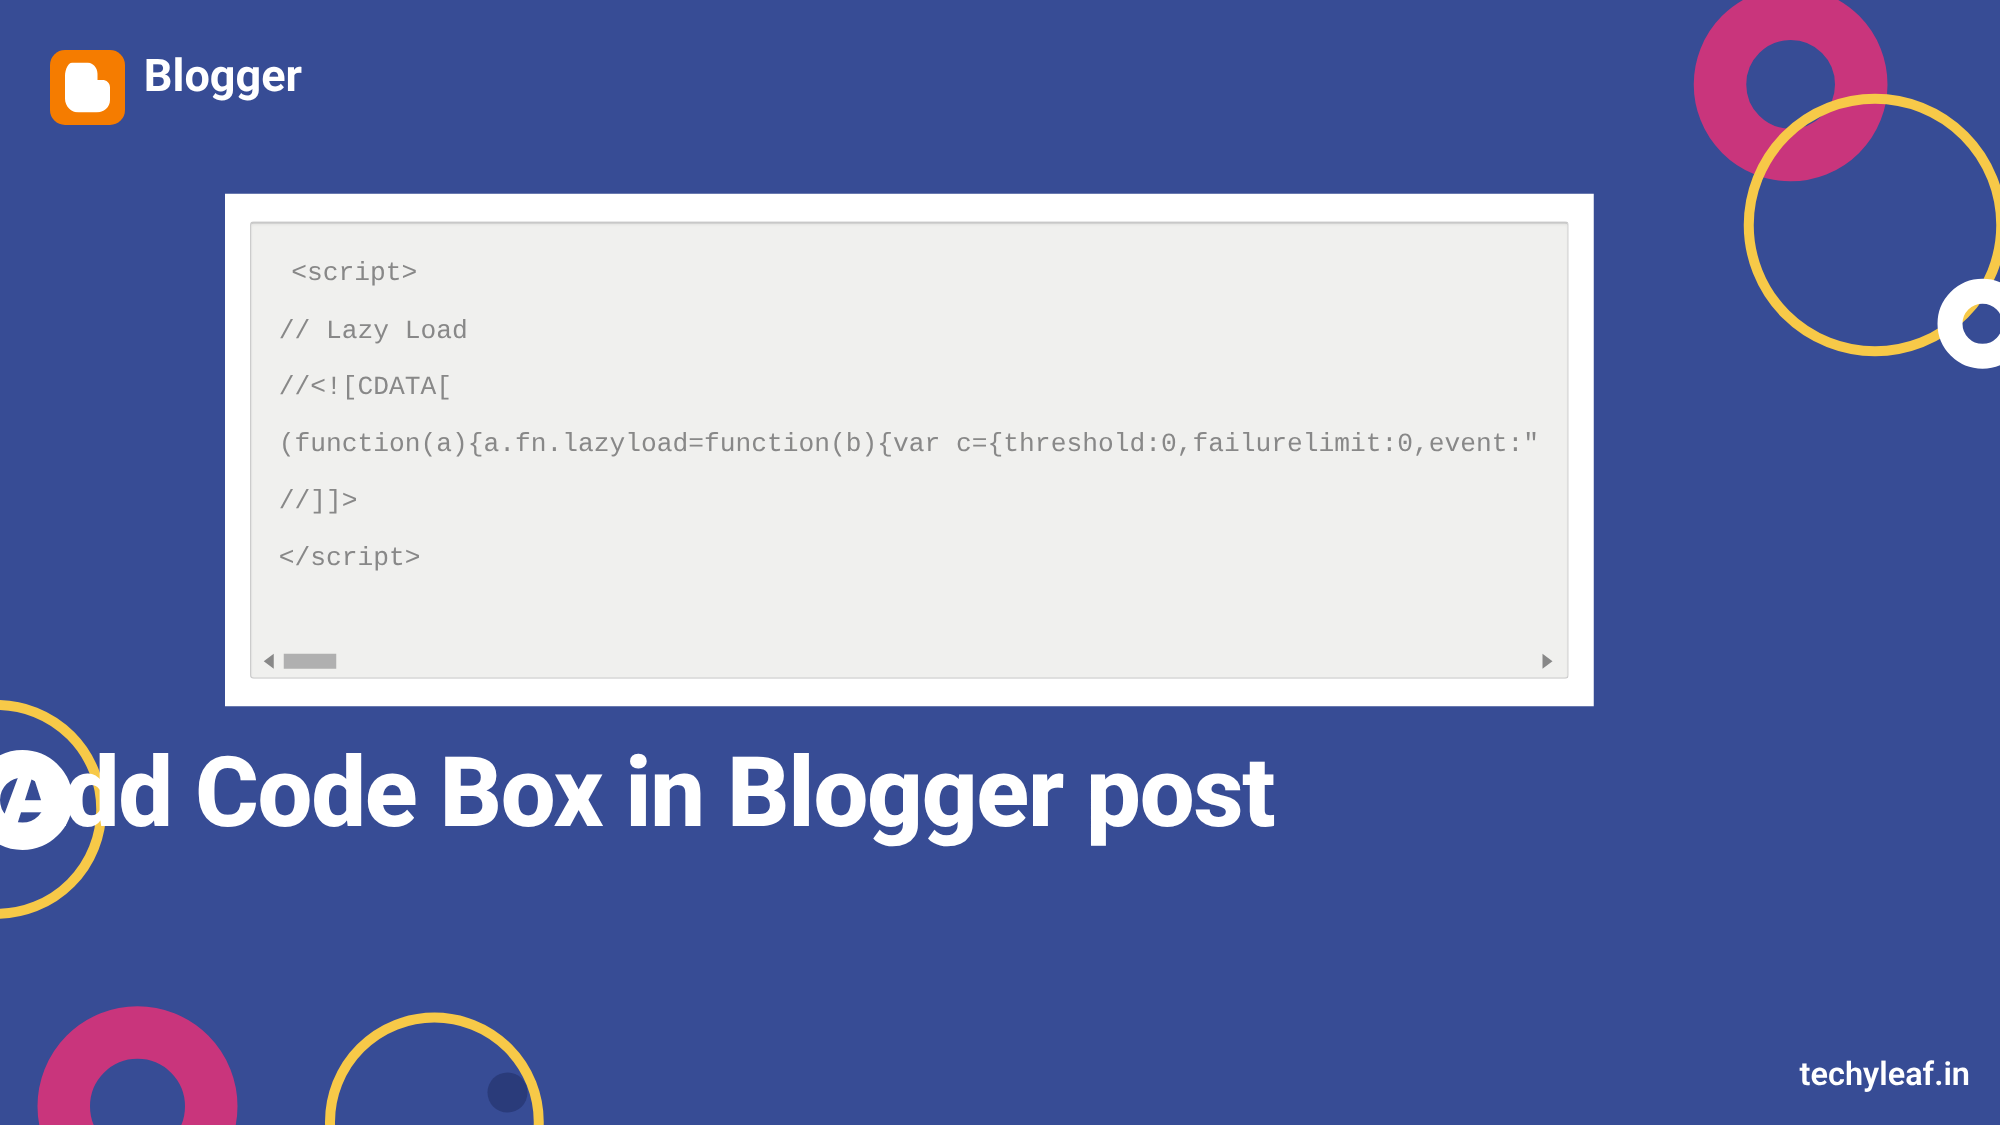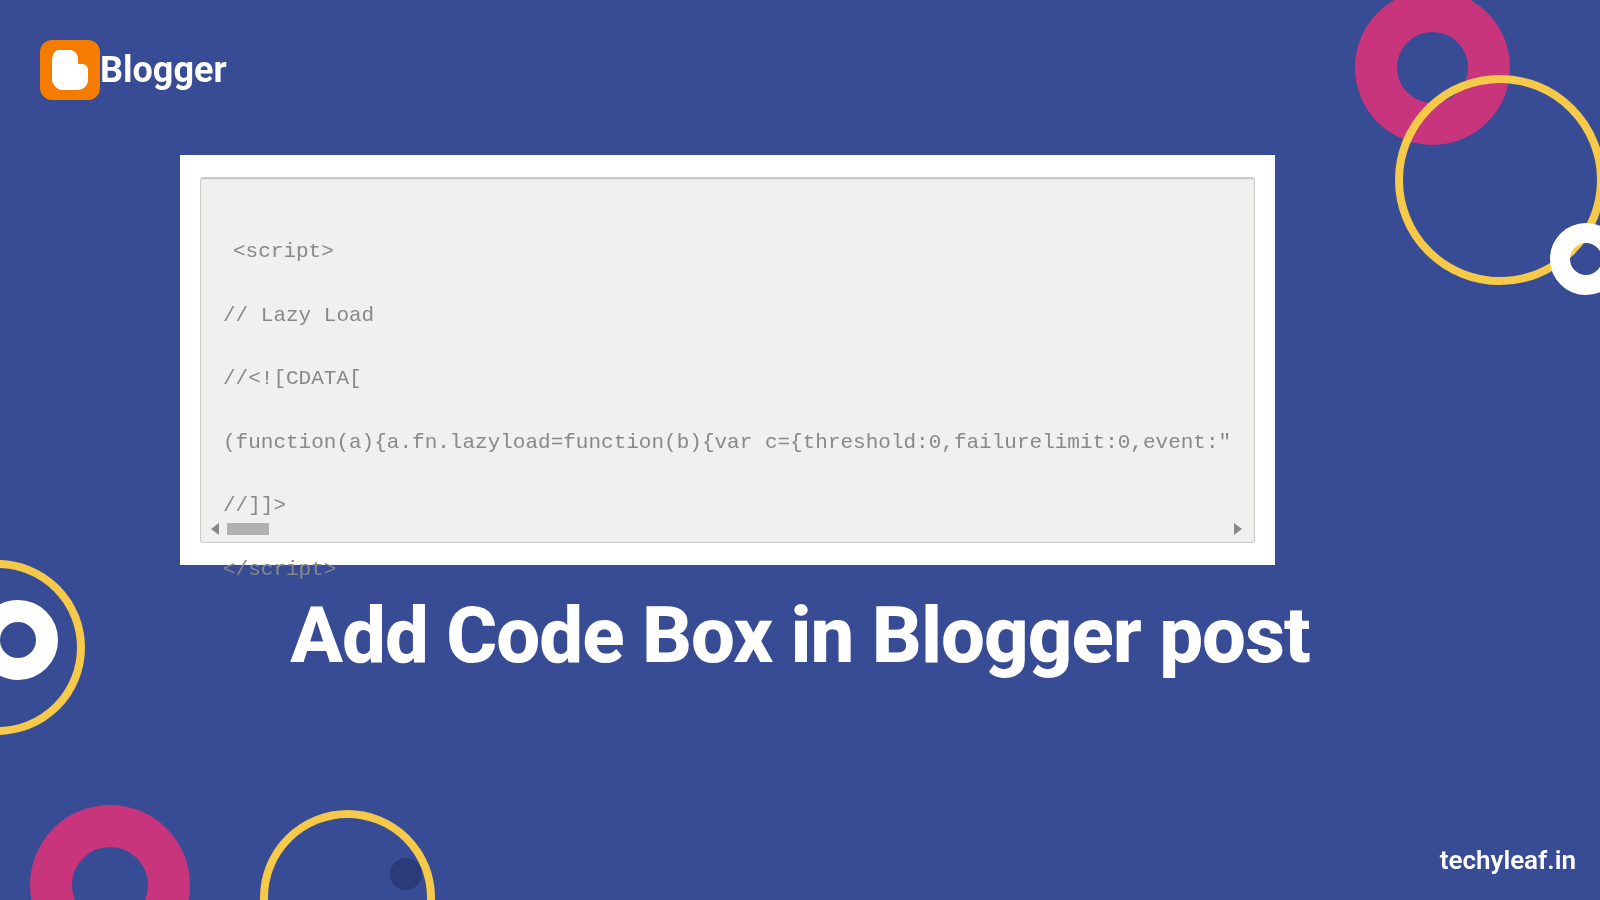--- a/index.html
+++ b/index.html
@@ -9,21 +9,21 @@
       background: #374c95;
       position: relative;
       overflow: hidden;
       font-family: -apple-system, BlinkMacSystemFont, "Segoe UI", Roboto, sans-serif;
     }
     .logo-container {
       position: absolute;
       top: 40px;
       left: 40px;
       display: flex;
-      align-items: center;
+      gap: 15px;
     }
     .logo-icon {
       width: 60px;
       height: 60px;
       background: #f57c00;
       border-radius: 12px;
       display: flex;
       align-items: center;
       justify-content: center;
     }
@@ -58,21 +58,20 @@
       box-shadow: inset 0 1px 2px rgba(0,0,0,0.05);
     }
     .code-line {
       font-family: "Courier New", Courier, monospace;
       font-size: 21px;
       color: #888;
       line-height: 1.5;
       white-space: nowrap;
       overflow: hidden;
       margin-bottom: 14px;
-      margin-top: 32px;
     }
     .code-line:first-child { padding-left: 10px; }
     .scrollbar {
       position: absolute;
       bottom: 6px;
       left: 10px;
       right: 10px;
       height: 14px;
       display: flex;
       align-items: center;
@@ -91,21 +90,20 @@
       left: 0;
       width: 42px;
       height: 12px;
       background: #b0b0b0;
     }
     .title {
       position: absolute;
       top: 590px;
       left: 0;
       right: 0;
-      text-align: center;
       color: #fff;
       font-size: 78px;
       font-weight: 800;
       letter-spacing: -1px;
     }
     .watermark {
       position: absolute;
       bottom: 25px;
       right: 24px;
       color: #fff;

